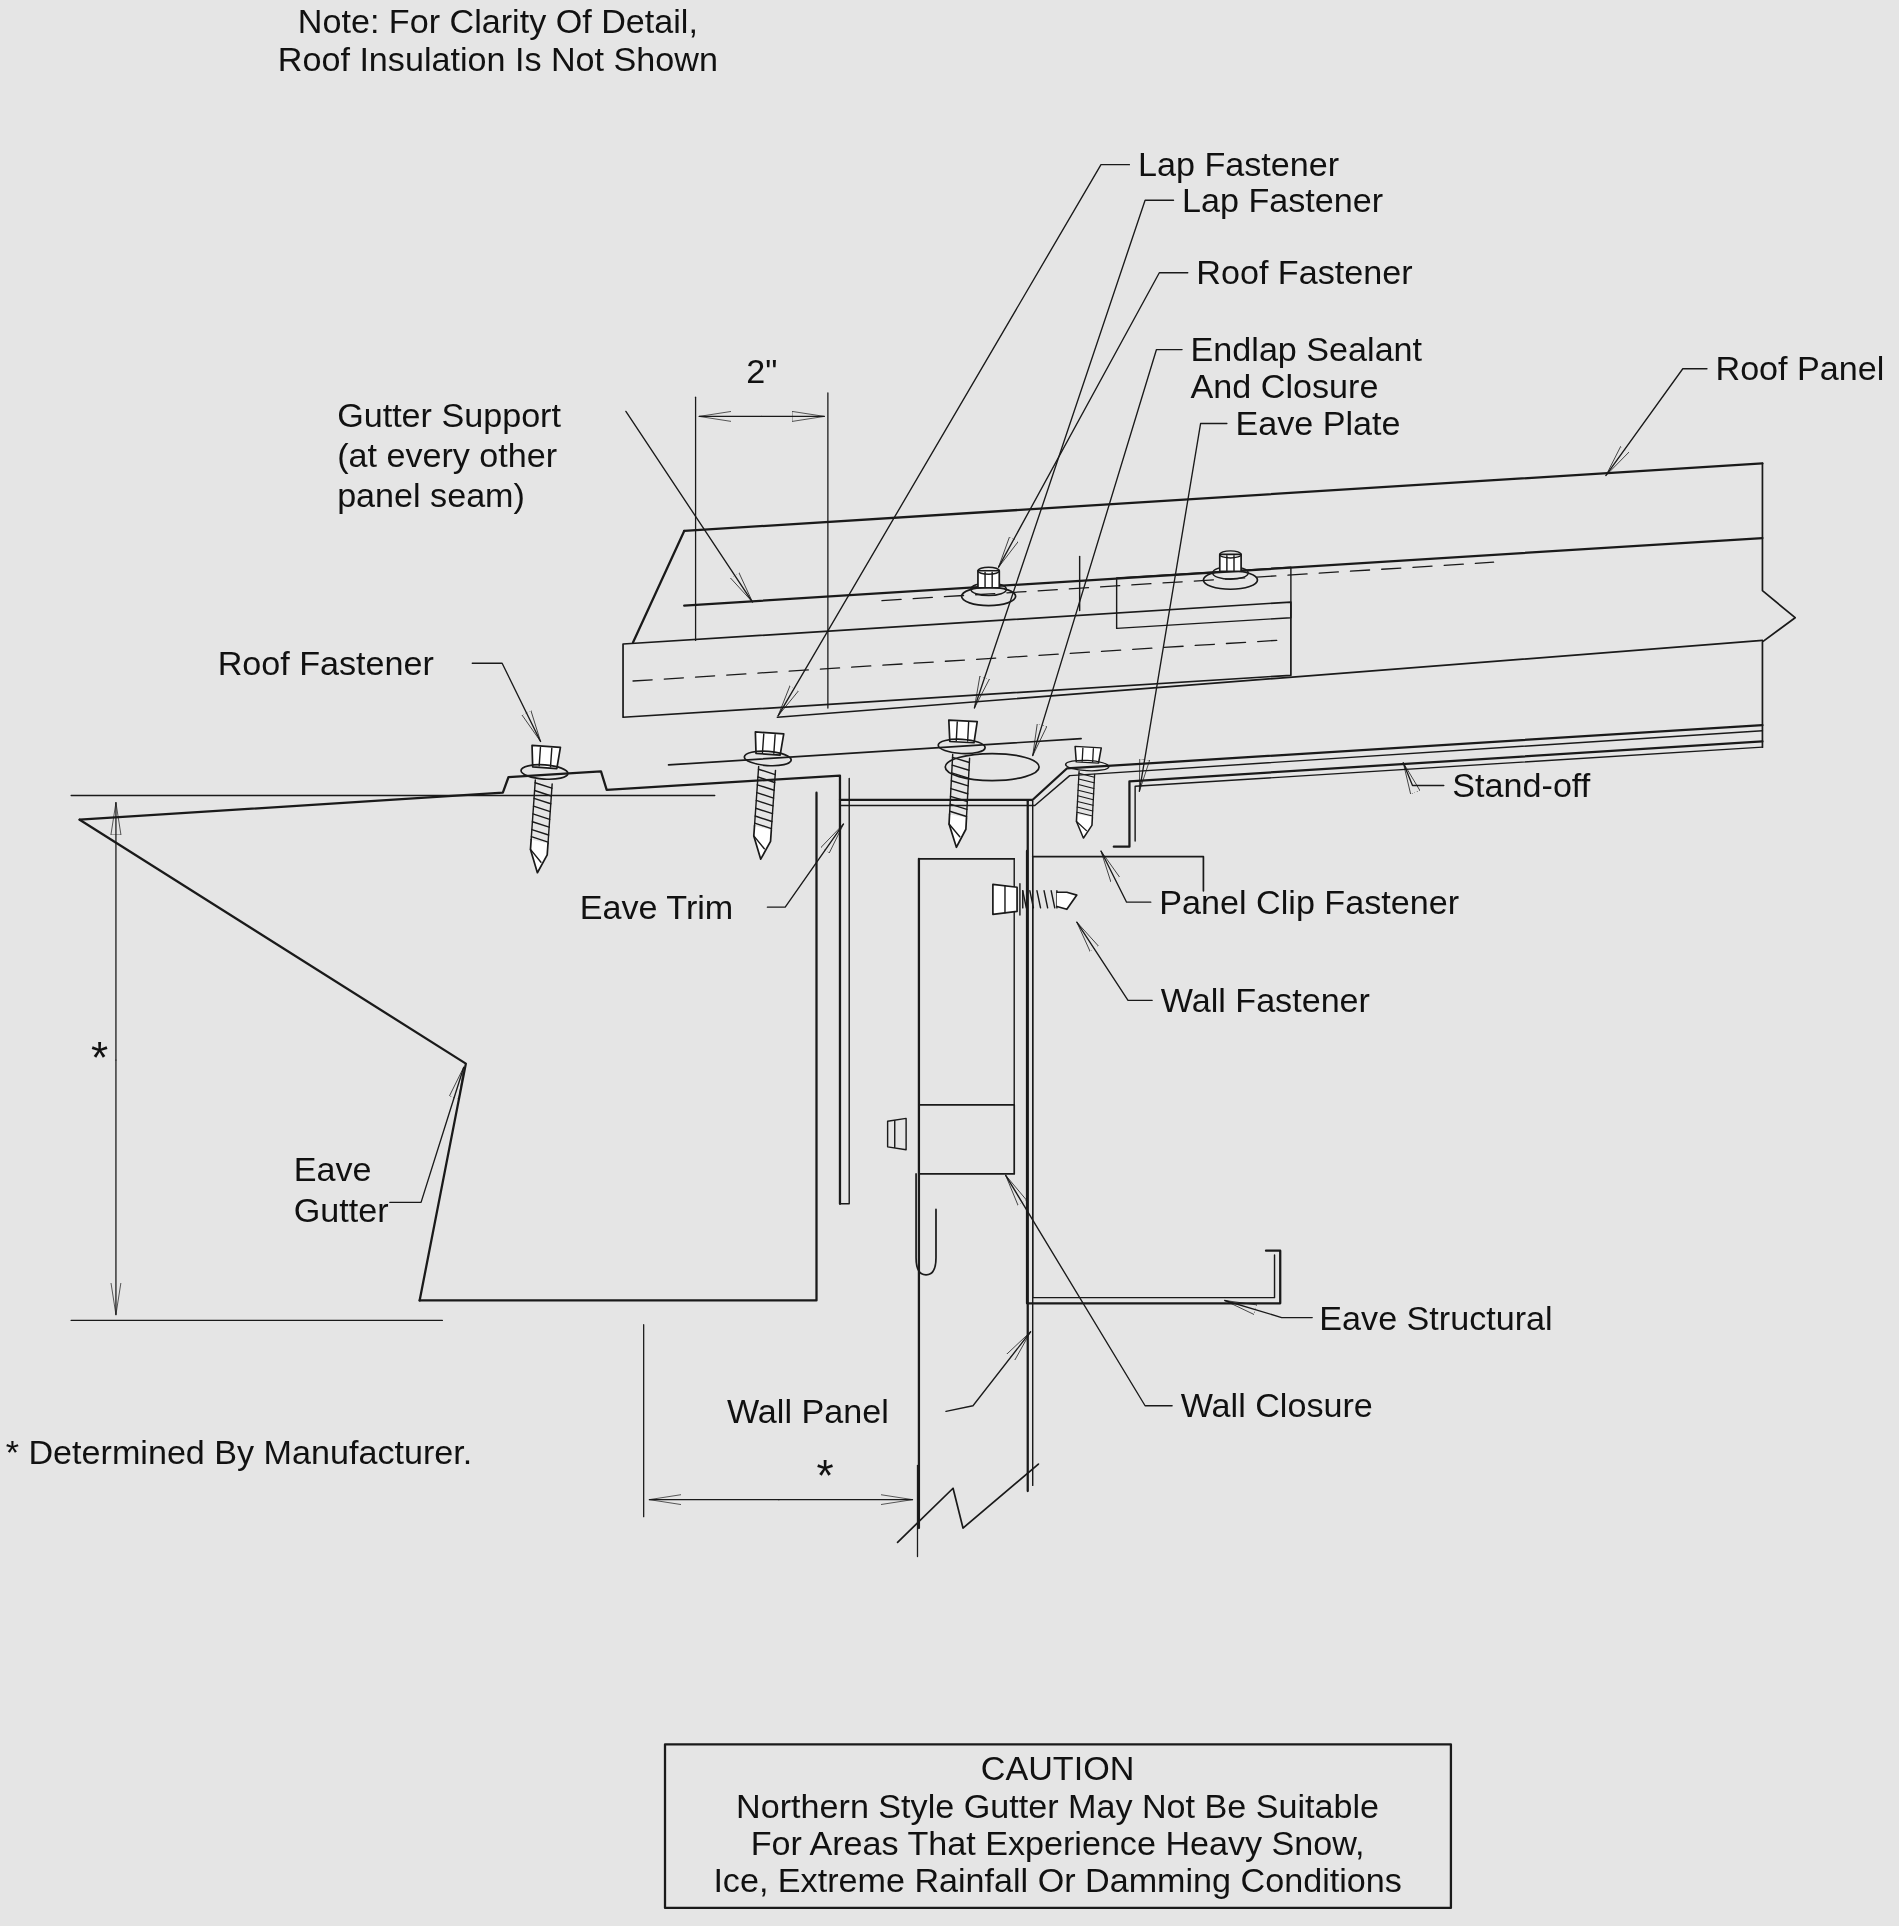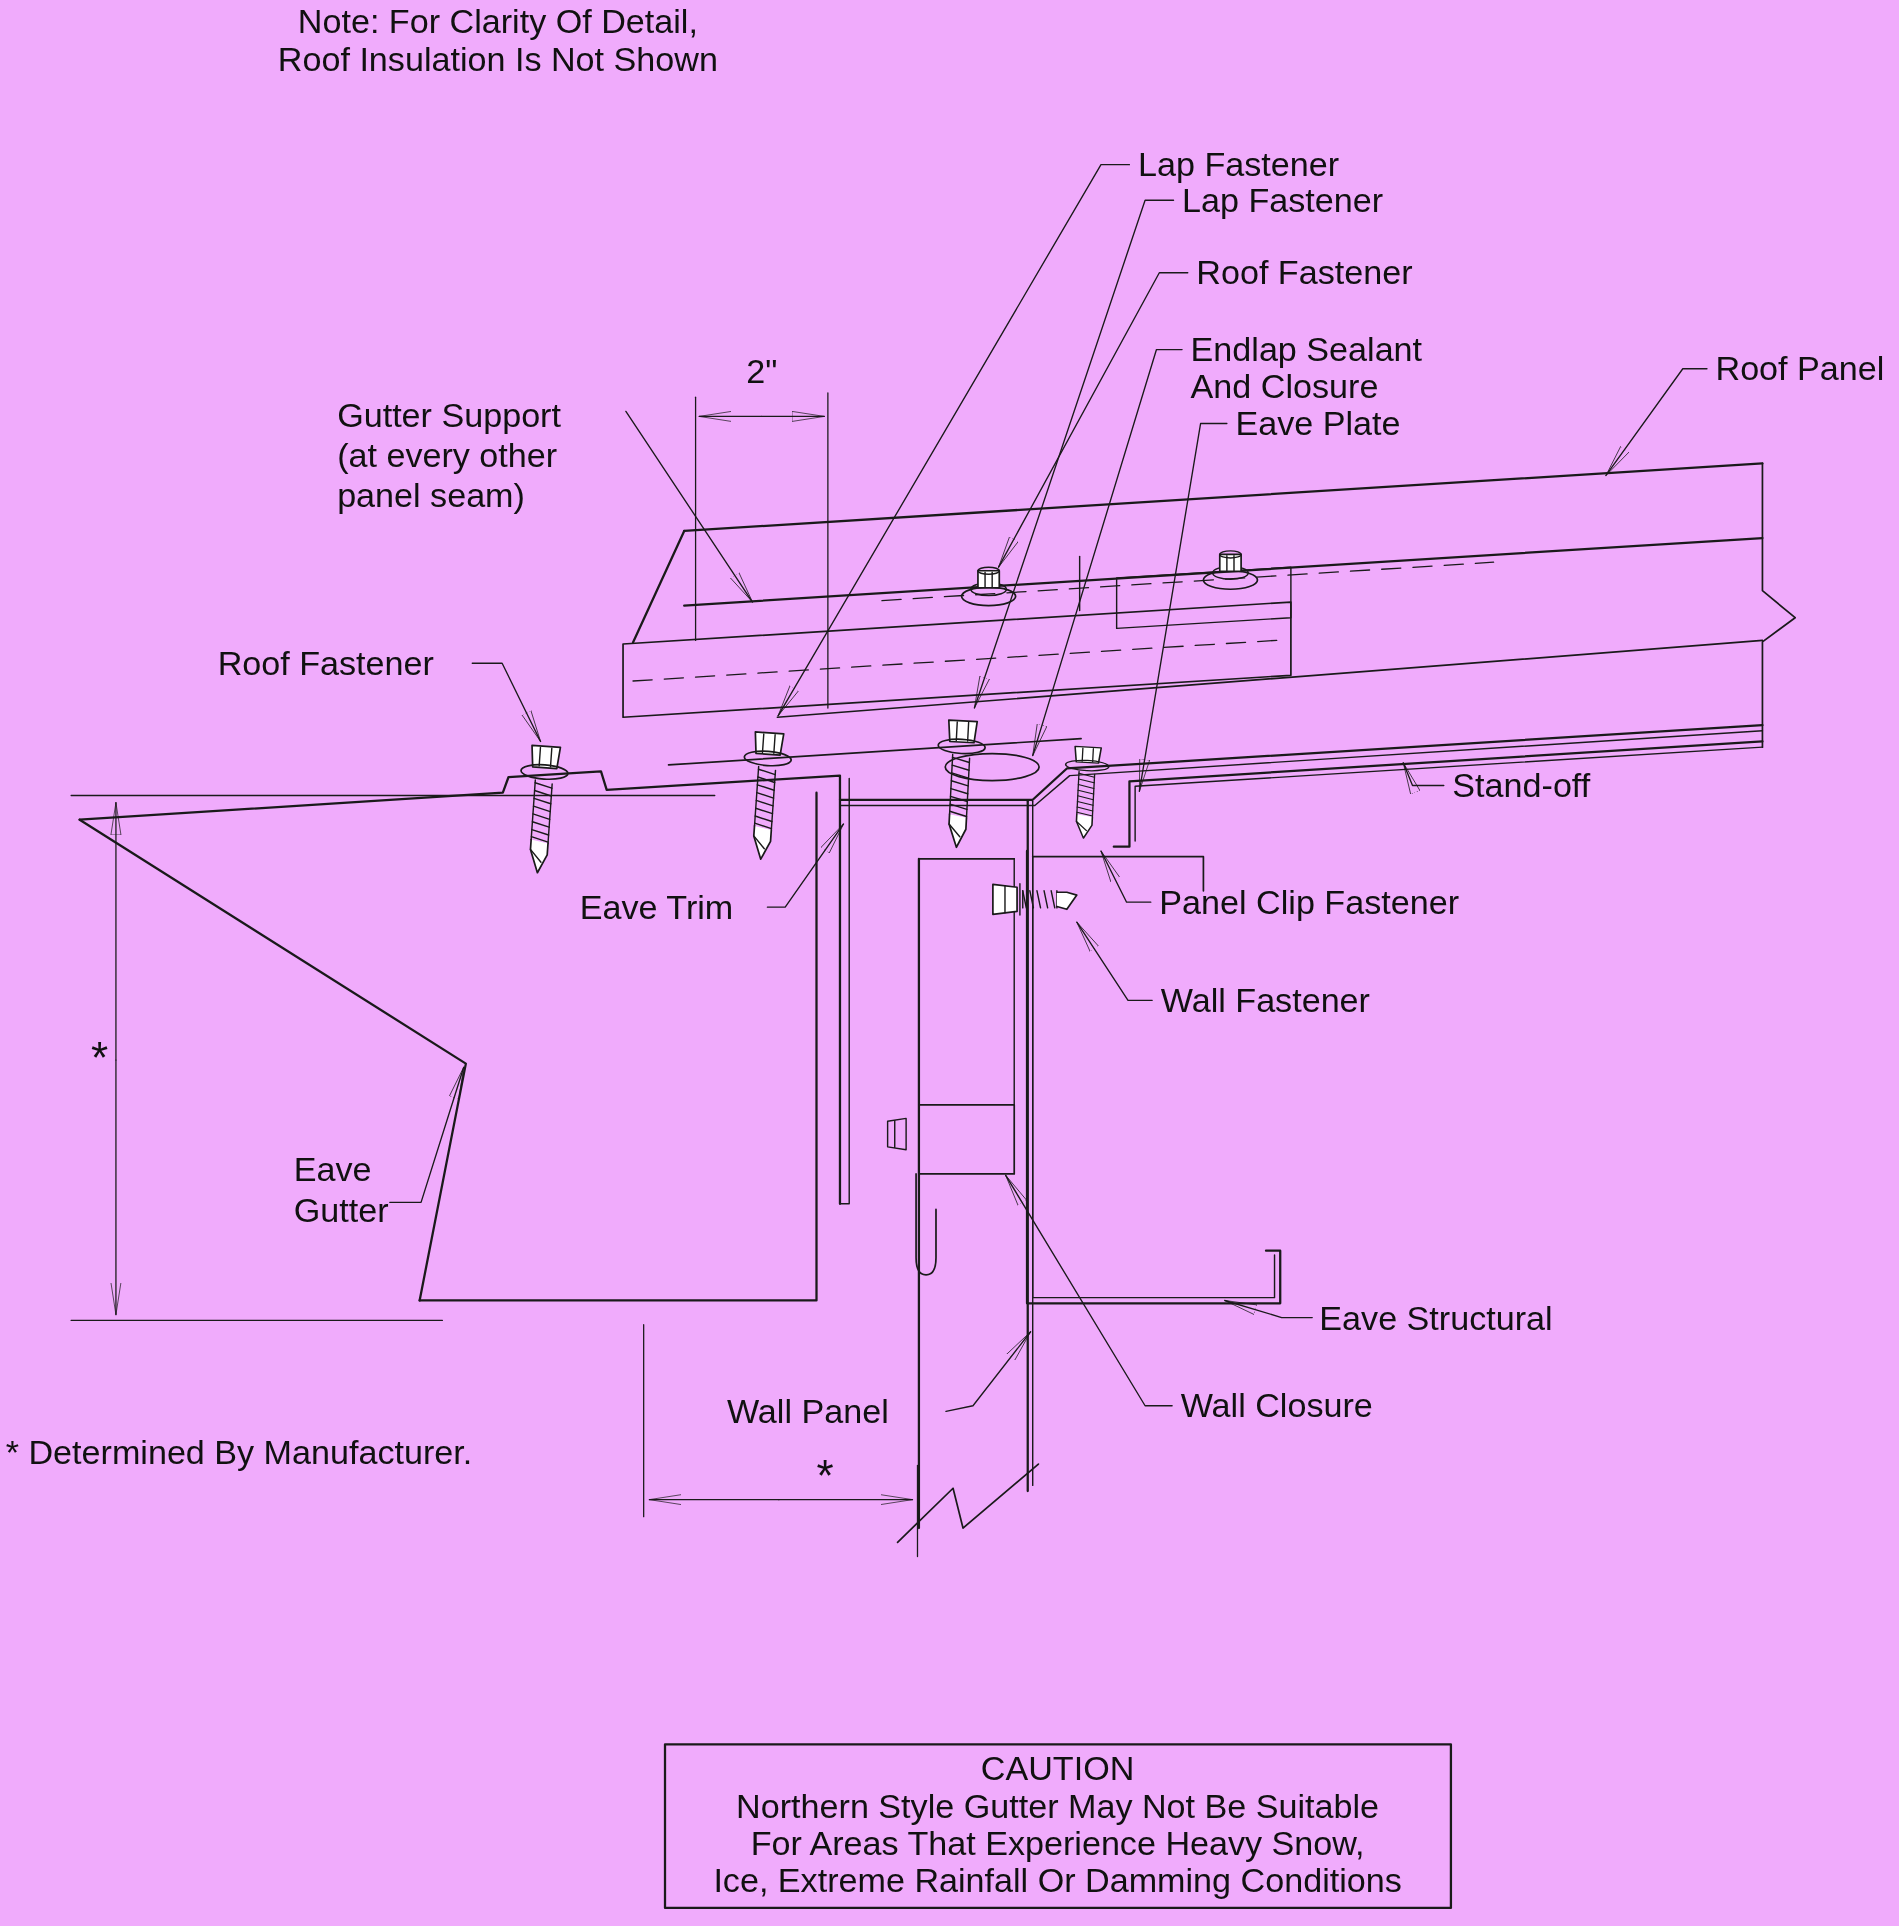--- a/index.html
+++ b/index.html
@@ -1,16 +1,16 @@
 <!DOCTYPE html>
 <html style="font-size:11.4px"><head>
 <meta charset="utf-8">
 <style>
   html,body{margin:0;padding:0;background:#ffffff;}
-  .page{width:100vw;height:100vh;display:flex;align-items:flex-start;justify-content:center;background:#f0abfc;}
+  .page{width:100vw;height:100vh;display:flex;align-items:flex-start;justify-content:center;background:#e5e5e5;}
   svg{width:100%;height:100%;max-height:100vh;font-family:"Liberation Sans",sans-serif;}
   svg path, svg line, svg polyline, svg ellipse, svg rect.box{fill:none;stroke:#1a1a1a;stroke-linecap:round;stroke-linejoin:round;}
   .w3{stroke-width:3.2;}
   .w25{stroke-width:2.4;}
   .w2{stroke-width:2;}
   .thin{stroke-width:1.8;}
   .dash{stroke-dasharray:27 17;}
   .lead{stroke-width:1.9;}
   text{fill:#111;font-size:48px;stroke:none;}
   .star{font-size:62px;}

